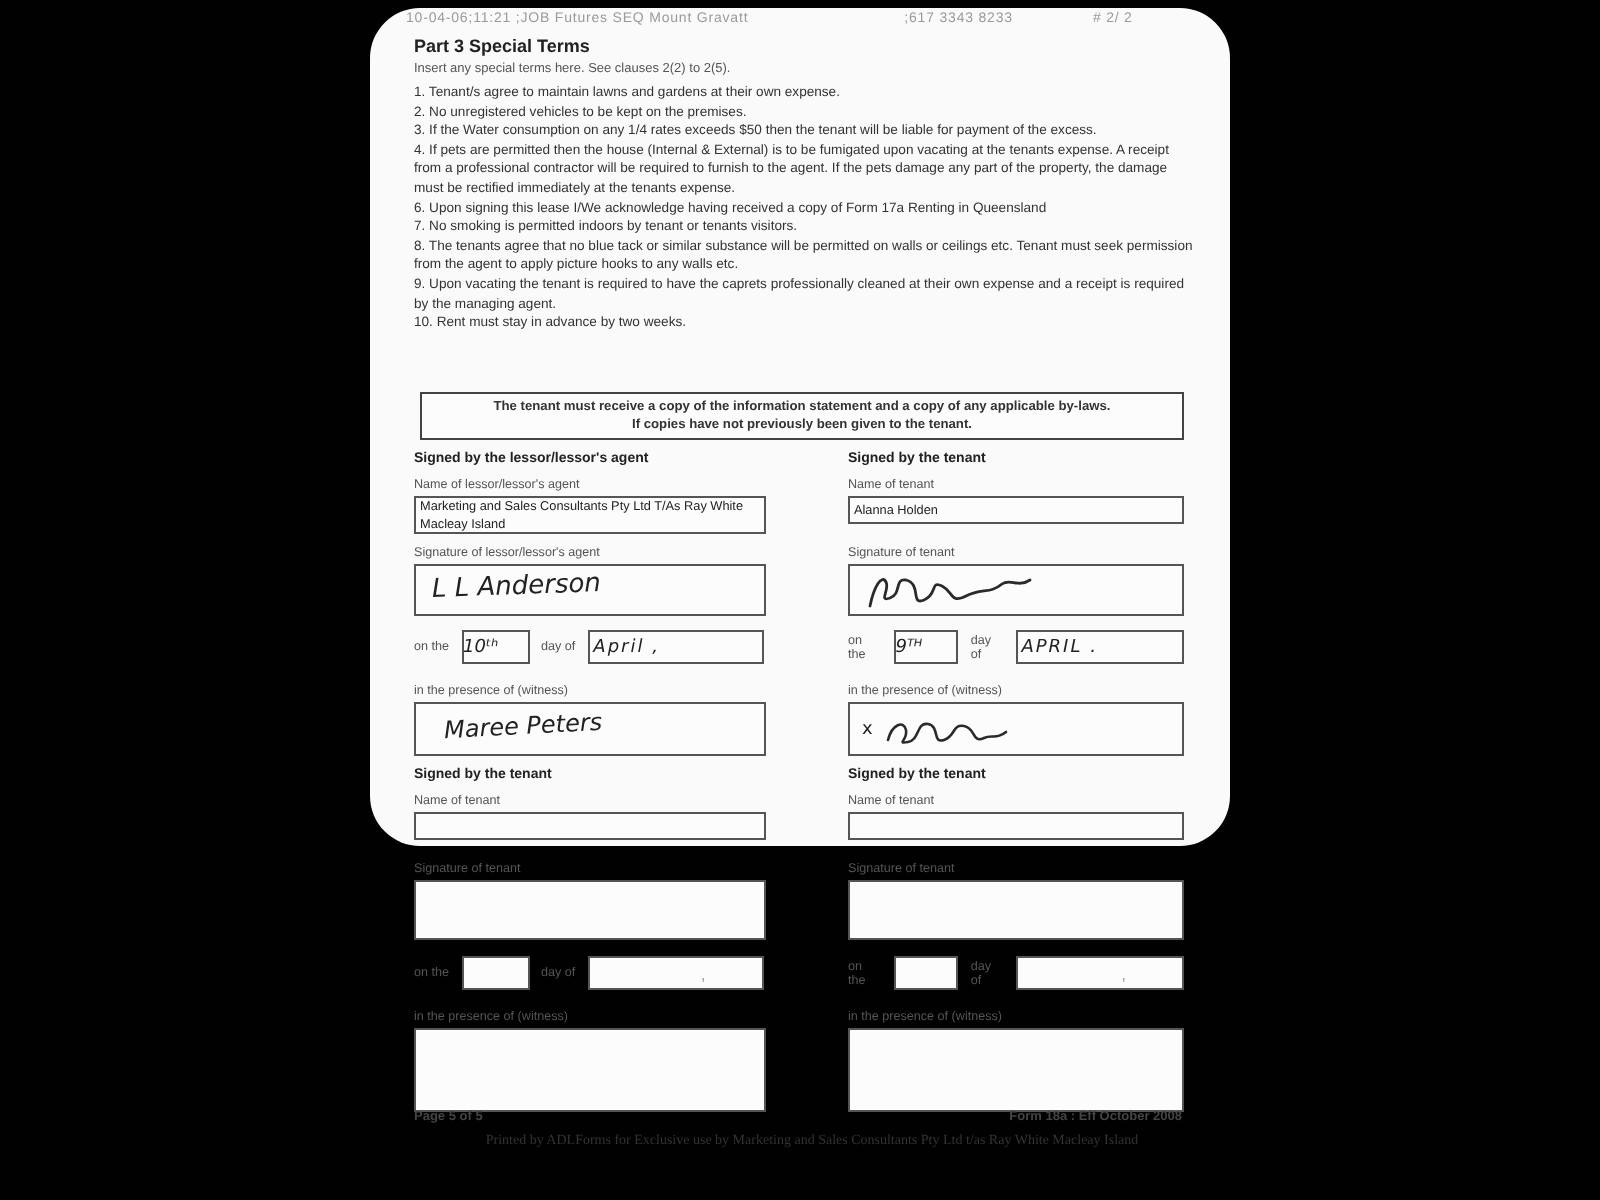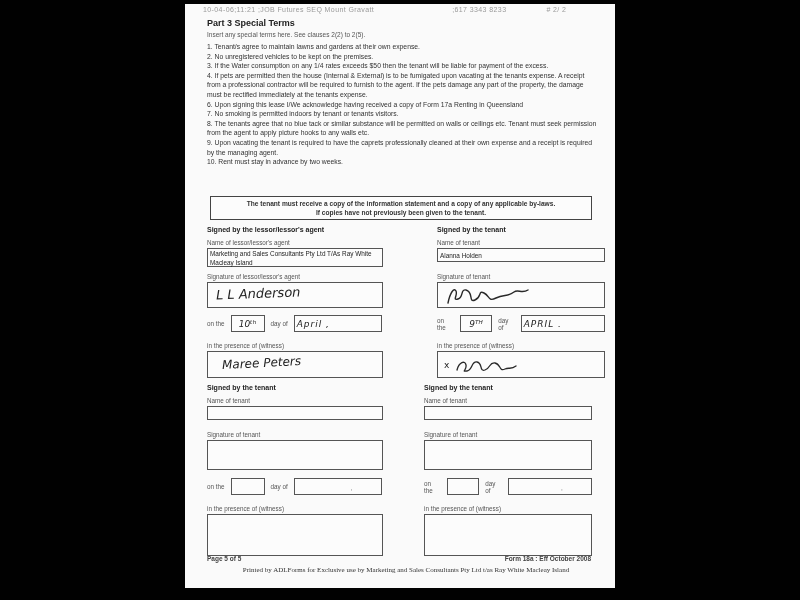--- a/index.html
+++ b/index.html
@@ -1,50 +1,50 @@
 <!DOCTYPE html>
 <html><head>
 <meta charset="utf-8">
 <style>
   html,body{margin:0;padding:0;background:#000;}
   .stage{position:relative;width:800px;height:600px;background:#010101;overflow:hidden;
          font-family:"Liberation Sans","DejaVu Sans",sans-serif;}
-  .page{position:absolute;left:185px;top:4px;width:430px;height:584px;background:#fafafa;color:#2e2e2e;}
+  .page{position:absolute;left:185px;top:4px;width:430px;height:419px;background:#fafafa;color:#2e2e2e;border-radius:25px;}
   
   .faxbar{position:absolute;left:18px;top:2px;right:8px;display:flex;font-size:7px;color:#9a9a9a;
           letter-spacing:.4px;white-space:nowrap;}
   .faxbar .fl{flex:0 0 auto;}
   .faxbar .fm{margin-left:78px;}
   .faxbar .fr{margin-left:40px;}
   
   .p3title{position:absolute;left:22px;top:14px;font-size:9px;font-weight:bold;color:#222;}
   .p3sub{position:absolute;left:22px;top:27px;font-size:6.5px;color:#555;}
   .terms{position:absolute;left:22px;top:38px;width:392px;font-size:6.8px;line-height:9.6px;color:#333;}
   .terms div{margin:0 0 0 0;}
   
   .notice{position:absolute;left:25px;top:192px;width:380px;height:22px;border:1px solid #444;
           background:#fcfcfc;text-align:center;font-size:6.6px;font-weight:bold;color:#333;
           display:flex;flex-direction:column;justify-content:center;line-height:9px;}
   
   .sigcol{position:absolute;}
   .colL1{left:22px;top:222px;width:176px;}
-  .colR1{left:239px;top:222px;width:168px;margin-left:13px;}
+  .colR1{left:239px;top:222px;width:168px;}
   .colL2{left:22px;top:380px;width:176px;}
   .colR2{left:239px;top:380px;width:168px;}
   .sighead{font-size:7px;font-weight:bold;color:#222;margin-bottom:6px;}
   .lbl{font-size:6.3px;color:#555;margin-bottom:2px;}
   .box{border:1px solid #555;background:#fcfcfc;box-sizing:border-box;position:relative;}
   .namebox{height:19px;margin-bottom:6px;font-size:6.4px;line-height:8.5px;padding:1px 2px;color:#222;}
   .namebox.short{height:14px;margin-bottom:11px;line-height:11px;}
   .sigbox{height:26px;margin-bottom:7px;}
   .sigbox.tall{height:30px;margin-bottom:8px;}
   .hand{font-family:"DejaVu Sans",sans-serif;font-style:italic;color:#222;}
   .handsig{position:absolute;left:8px;top:3px;font-size:13px;transform:rotate(-2deg);white-space:nowrap;}
   .daterow{display:flex;align-items:center;margin:3px 0 10px 0;font-size:6.3px;color:#555;}
-  .daterow .dbox{width:34px;height:17px;margin:0 6px;display:flex;align-items:center;justify-content:center;}
+  .daterow .dbox{width:34px;height:17px;margin:0 6px;display:flex;align-items:center;}
   .daterow .mbox{width:88px;height:17px;margin-left:6px;display:flex;align-items:center;justify-content:flex-start;padding-left:2px;}
   .dayval{font-size:9px;}
   .monval{font-size:9px;letter-spacing:1px;}
   .faintcomma{color:#999;font-size:8px;position:absolute;right:28px;top:4px;}
   .witbox{height:27px;}
   .witbox.tall{height:42px;}
   .witsig{position:absolute;left:14px;top:4px;font-size:12px;transform:rotate(-3deg);white-space:nowrap;}
   .xmark{position:absolute;left:6px;top:8px;font-size:9px;color:#222;font-style:normal;}
   svg.scribble{position:absolute;left:6px;top:2px;}
   

